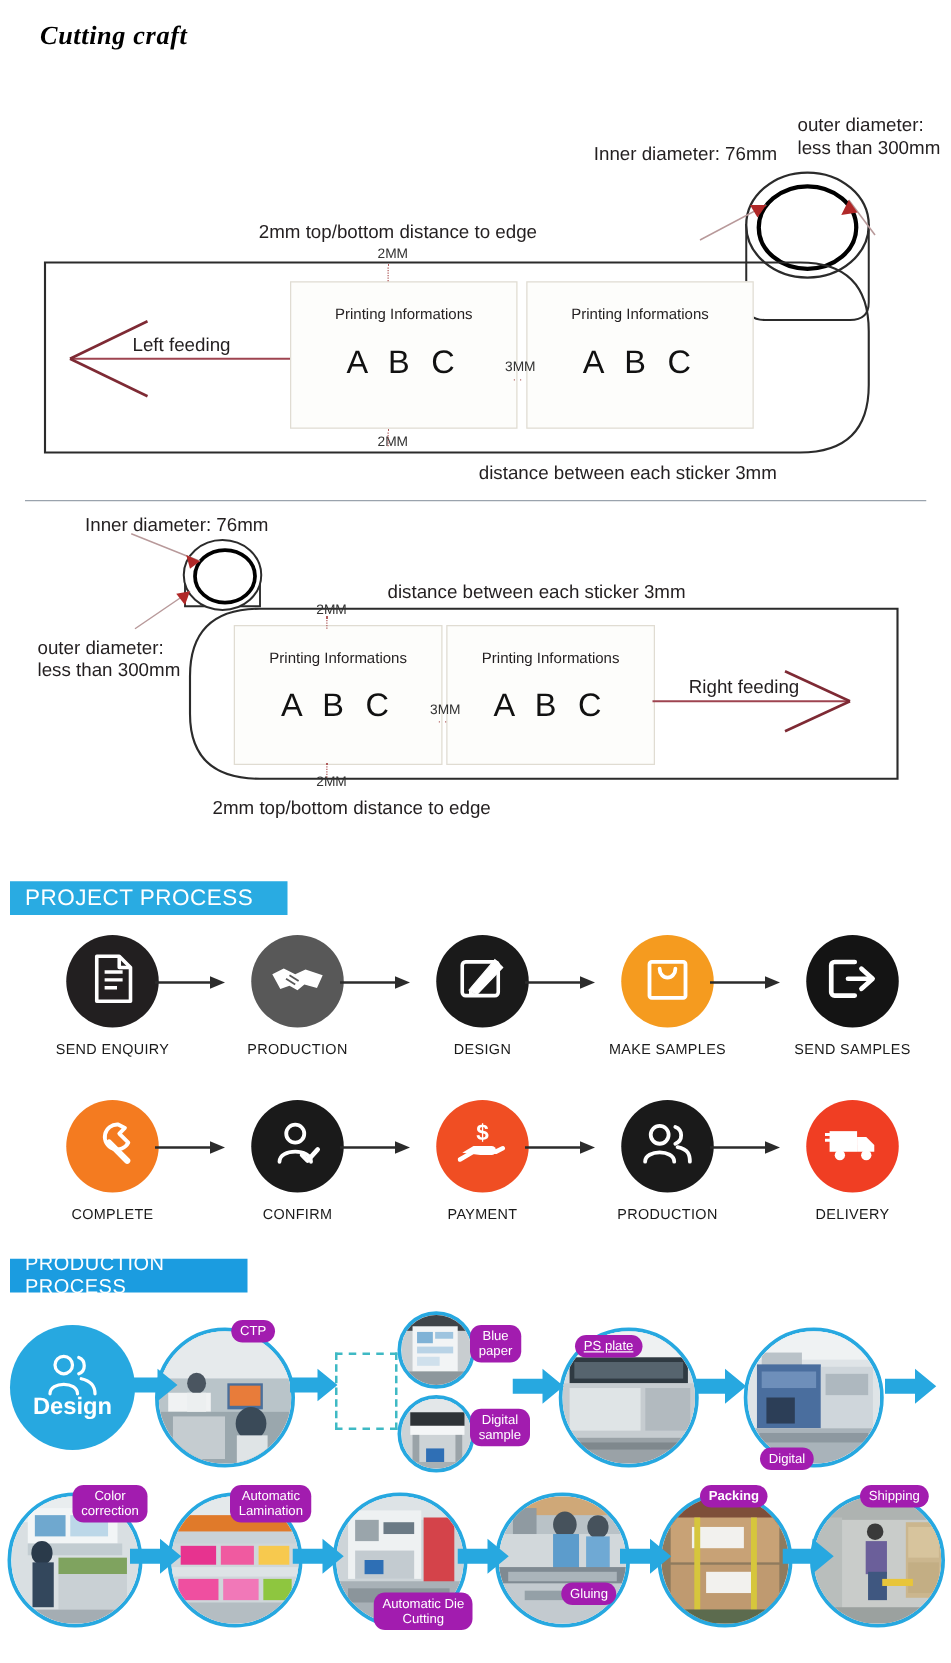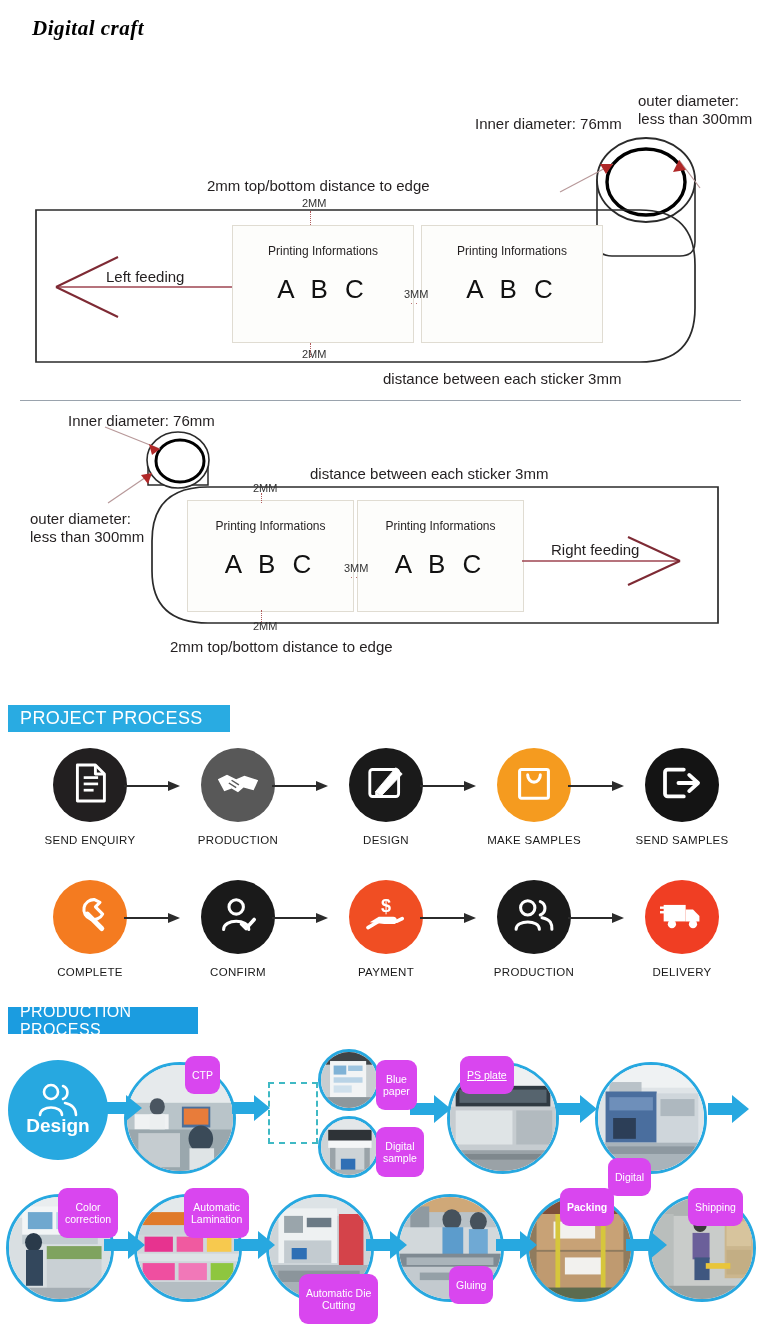--- a/index.html
+++ b/index.html
@@ -102,24 +102,24 @@
 
   .photo-circle {
     position: absolute; border-radius: 50%;
     border: 3px solid #27A8E0;
     overflow: hidden;
   }
   .photo-fill { width: 100%; height: 100%; }
 
   .pill {
     position: absolute;
-    background: #d946ef; color: #fff;
+    background: #a21caf; color: #fff;
     border-radius: 9px;
     font-size: 10.5px; line-height: 1.15;
-    padding: 13px 7px; text-align: center;
+    padding: 3px 7px; text-align: center;
     font-family: "Liberation Sans", sans-serif;
     white-space: pre-line;
     z-index: 5;
   }
 
   .blue-arrow { position: absolute; z-index: 4; }
 
   .dash-box {
     position: absolute;
     border: 2px dashed #3FB9C4;
@@ -134,21 +134,21 @@
   }
   .design-text {
     color: #fff; font-size: 19px; font-weight: bold;
     font-family: "Liberation Sans", sans-serif;
     margin-top: -2px;
   }
 </style>
 </head>
 <body>
 
-<div class="page-title">Digital craft</div>
+<div class="page-title">Cutting craft</div>
 
 <div class="diagram" id="diagram-top">
 
   <svg width="761" height="340" style="position:absolute;left:0;top:0;">
 
     <path d="M597 120 L597 182 Q597 196 612 196 L680 196 Q695 196 695 182 L695 120 Z" fill="#ffffff" stroke="#2b2b2b" stroke-width="1.6"></path>
     <ellipse cx="646" cy="120" rx="49" ry="42" fill="#ffffff" stroke="#2b2b2b" stroke-width="1.8"></ellipse>
     <ellipse cx="646" cy="122" rx="39" ry="33" fill="#ffffff" stroke="#000000" stroke-width="3.4"></ellipse>
 
     <line x1="560" y1="132" x2="613" y2="104" stroke="#b8999a" stroke-width="1.2"></line>
@@ -468,21 +468,21 @@
       <rect x="0" y="0" width="112" height="26" fill="#eef1f2"></rect>
       <rect x="6" y="22" width="100" height="22" fill="#2f3a42"></rect>
       <rect x="10" y="26" width="92" height="14" fill="#56646e"></rect>
       <rect x="0" y="44" width="112" height="46" fill="#c6ccd0"></rect>
       <rect x="6" y="48" width="60" height="36" fill="#dfe4e6"></rect>
       <rect x="70" y="48" width="38" height="36" fill="#b2babf"></rect>
       <rect x="0" y="90" width="112" height="22" fill="#9aa2a7"></rect>
       <rect x="14" y="94" width="84" height="6" fill="#7f888d"></rect>
     </svg>
   </div>
-  <div class="pill" style="left:460px; top:14px;text-decoration:underline;">PS plate</div>
+  <div class="pill" style="left:460px; top:26px;text-decoration:underline;">PS plate</div>
 
   <svg class="blue-arrow" style="left:556px; top:52px;" width="42" height="32">
     <polygon points="0,9 24,9 24,1 41,15 24,29 24,21 0,21" fill="#27A8E0"></polygon>
   </svg>
 
   <div class="photo-circle" style="left:595px; top:20px; width:112px; height:112px;">
     <svg class="photo-fill" viewBox="0 0 112 112" preserveAspectRatio="none">
       <rect width="112" height="112" fill="#dfe4e7"></rect>
       <rect x="0" y="0" width="112" height="24" fill="#eff2f3"></rect>
       <rect x="12" y="18" width="34" height="12" fill="#b9c2c8"></rect>

